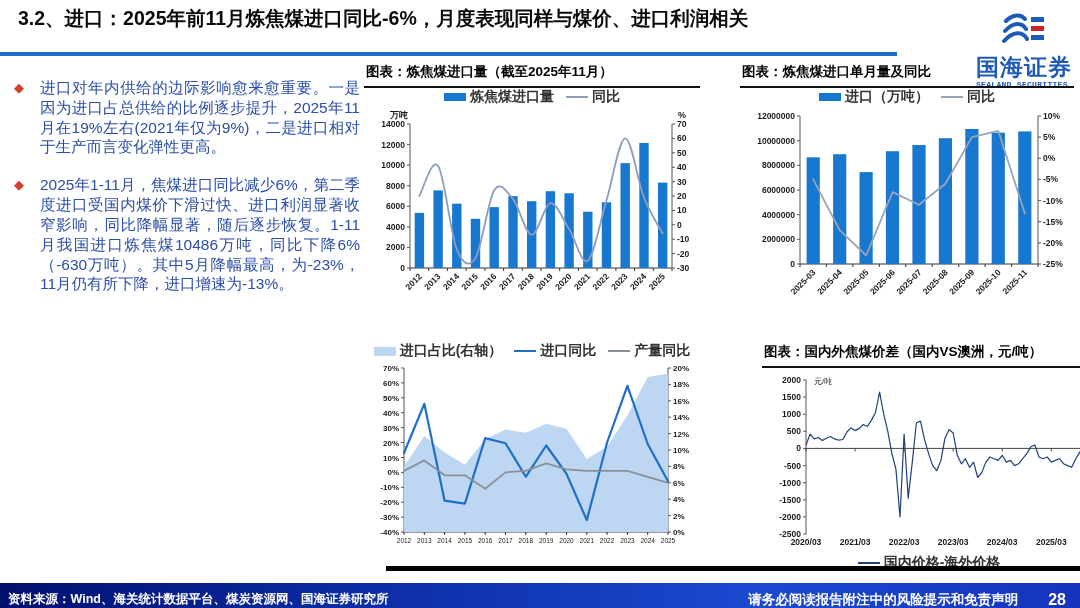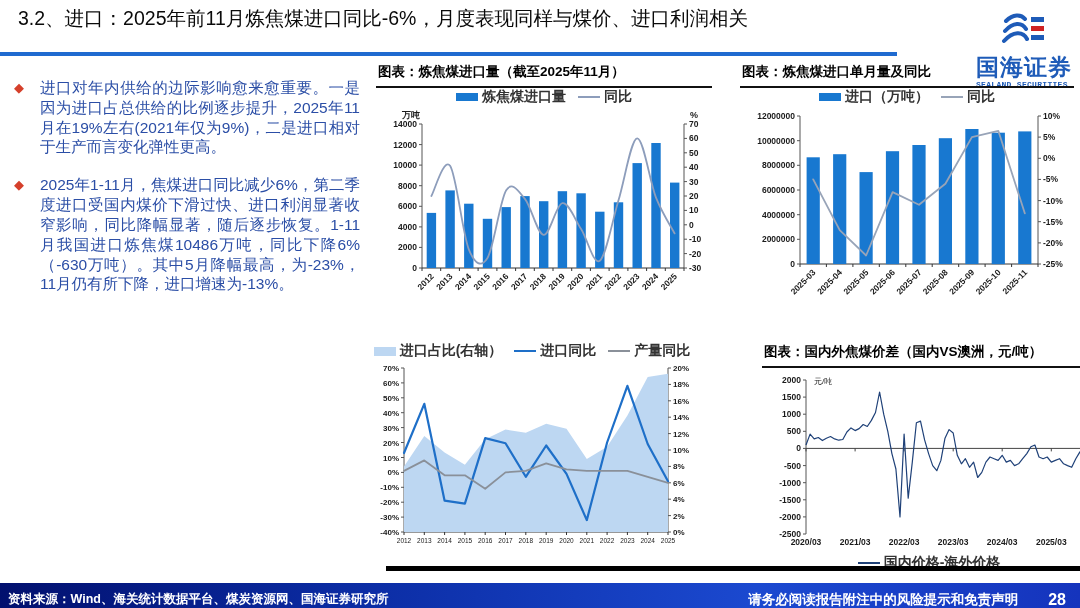--- a/index.html
+++ b/index.html
@@ -1,18 +1,18 @@
 <!DOCTYPE html>
 <html><head>
 <meta charset="utf-8">
 <style>
   html,body{margin:0;padding:0;}
   body{width:1080px;height:608px;font-family:"Liberation Sans","DejaVu Sans",sans-serif;background:#fff;}
   .slide{position:relative;width:1080px;height:608px;background:#fff;overflow:hidden;}
-  .page-title{position:absolute;left:18px;top:6px;width:858px;font-size:19.5px;font-weight:normal;color:#0a0a0a;line-height:1.28;}
+  .page-title{position:absolute;left:18px;top:6px;width:858px;font-size:19.5px;font-weight:bold;color:#0a0a0a;line-height:1.28;}
   .title-rule{position:absolute;left:0;top:52px;width:897px;height:4px;background:#1f6bd0;}
   .logo{position:absolute;right:8px;top:9px;display:flex;align-items:center;gap:5px;flex-direction:column;}
   .logo-name{font-size:23px;font-weight:bold;color:#1e5bb8;letter-spacing:1px;line-height:1;}
   .logo-sub{font-size:8px;font-weight:bold;color:#1e5bb8;letter-spacing:0.3px;margin-top:1px;font-family:Liberation Mono, monospace;}
   .bullets{position:absolute;left:14px;top:78px;width:346px;}
   .bullet{display:flex;margin-bottom:18px;}
   .diamond{color:#d5402b;font-size:13px;flex:0 0 26px;line-height:1.5;}
   .b-text{font-size:15.5px;color:#2b4ea6;line-height:1.28;text-align:justify;width:320px;}
   .lead{font-weight:normal;}
   .panel{position:absolute;}
@@ -60,21 +60,21 @@
     <div class="bullet">
       <span class="diamond">◆</span>
       <div class="b-text"><span class="lead">进口对年内供给的边际影响愈来愈重要。</span><span>一是因为进口占总供给的比例逐步提升，2025年11月在19%左右(2021年仅为9%)，二是进口相对于生产而言变化弹性更高。</span></div>
     </div>
     <div class="bullet">
       <span class="diamond">◆</span>
       <div class="b-text"><span class="lead">2025年1-11月，焦煤进口同比减少6%，第二季度进口受国内煤价下滑过快、进口利润显著收窄影响，同比降幅显著，随后逐步恢复。</span><span>1-11月我国进口炼焦煤10486万吨，同比下降6%（-630万吨）。其中5月降幅最高，为-23%，11月仍有所下降，进口增速为-13%。</span></div>
     </div>
   </div>
 
-  <div class="panel" id="p0" style="left:376px;top:62px;width:336px;">
+  <div class="panel" id="p0" style="left:364px;top:62px;width:336px;">
     <div class="panel-title">图表：炼焦煤进口量（截至2025年11月）</div>
     <div class="legend" id="leg0">
         <span class="legend-item">
           <span class="sw-bar" style="background: rgb(24, 120, 208);"></span>
           <span>炼焦煤进口量</span>
         </span>
         <span class="legend-item">
           <span class="sw-line" style="background: rgb(141, 157, 187);"></span>
           <span>同比</span>
         </span>

